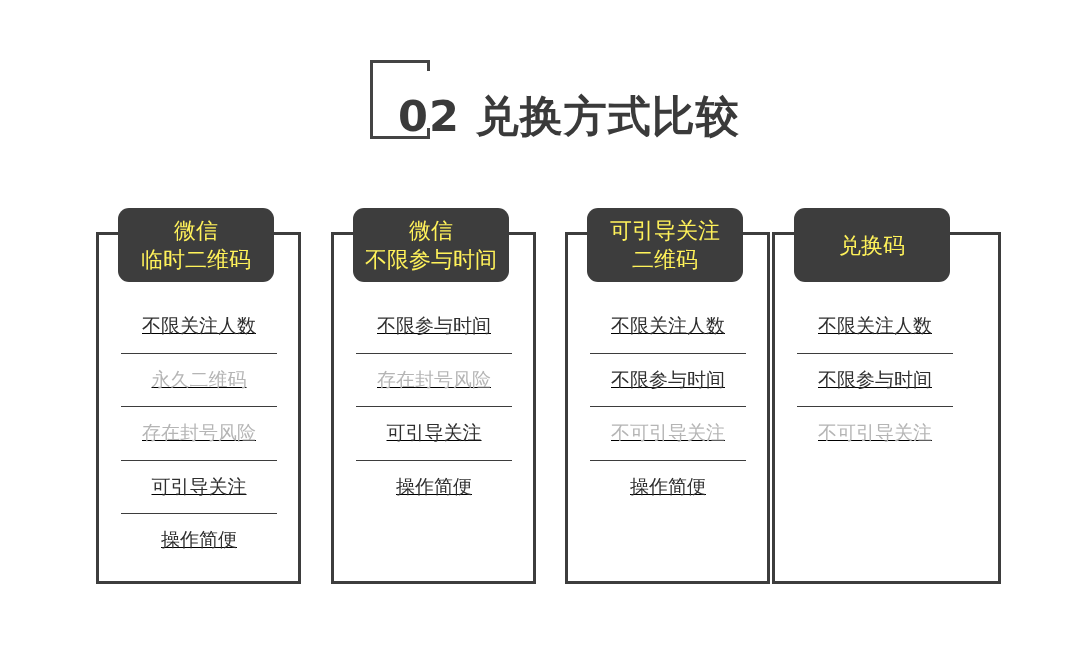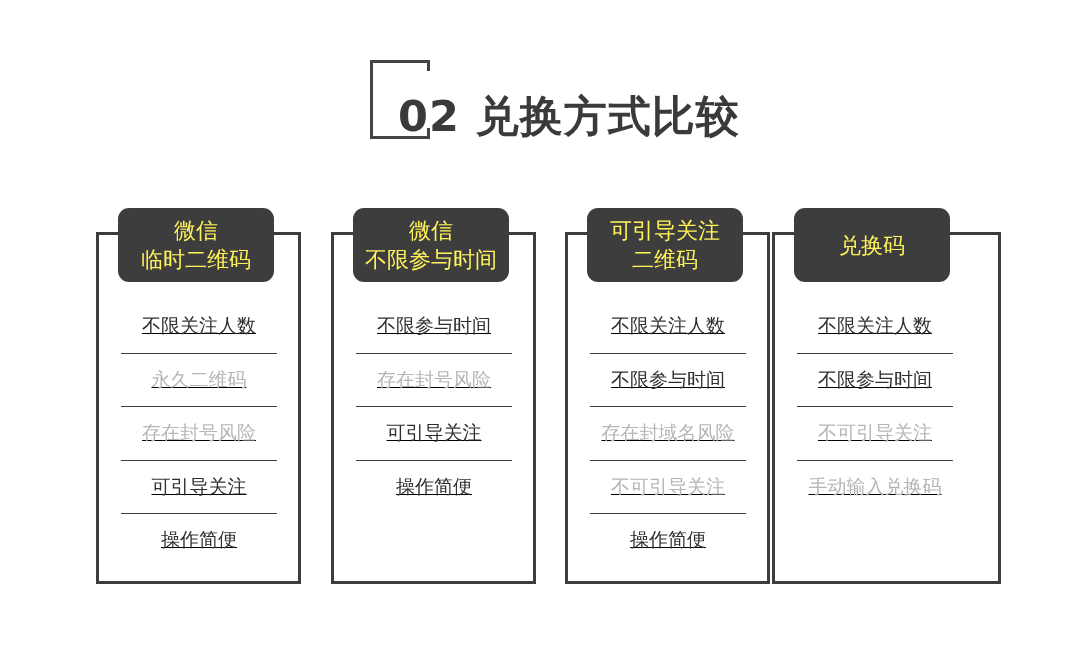--- a/index.html
+++ b/index.html
@@ -78,29 +78,27 @@
       </div>
     </div>
     <div class="card" style="left: 565px;">
       <div class="head">
         <div>可引导关注</div>
         <div>二维码</div>
       </div>
       <div class="rows">
         <div class="row">不限关注人数</div>
         <div class="row">不限参与时间</div>
-        <div class="row dim">存在封域名风险</div>
         <div class="row dim">不可引导关注</div>
         <div class="row">操作简便</div>
       </div>
     </div>
     <div class="card" style="left: 772px; padding-left: 24px;">
       <div class="head">
         <div>兑换码</div>
       </div>
       <div class="rows">
         <div class="row">不限关注人数</div>
         <div class="row">不限参与时间</div>
         <div class="row dim">不可引导关注</div>
-        <div class="row dim">手动输入兑换码</div>
       </div>
     </div>
   </div>
 
 </body></html>

